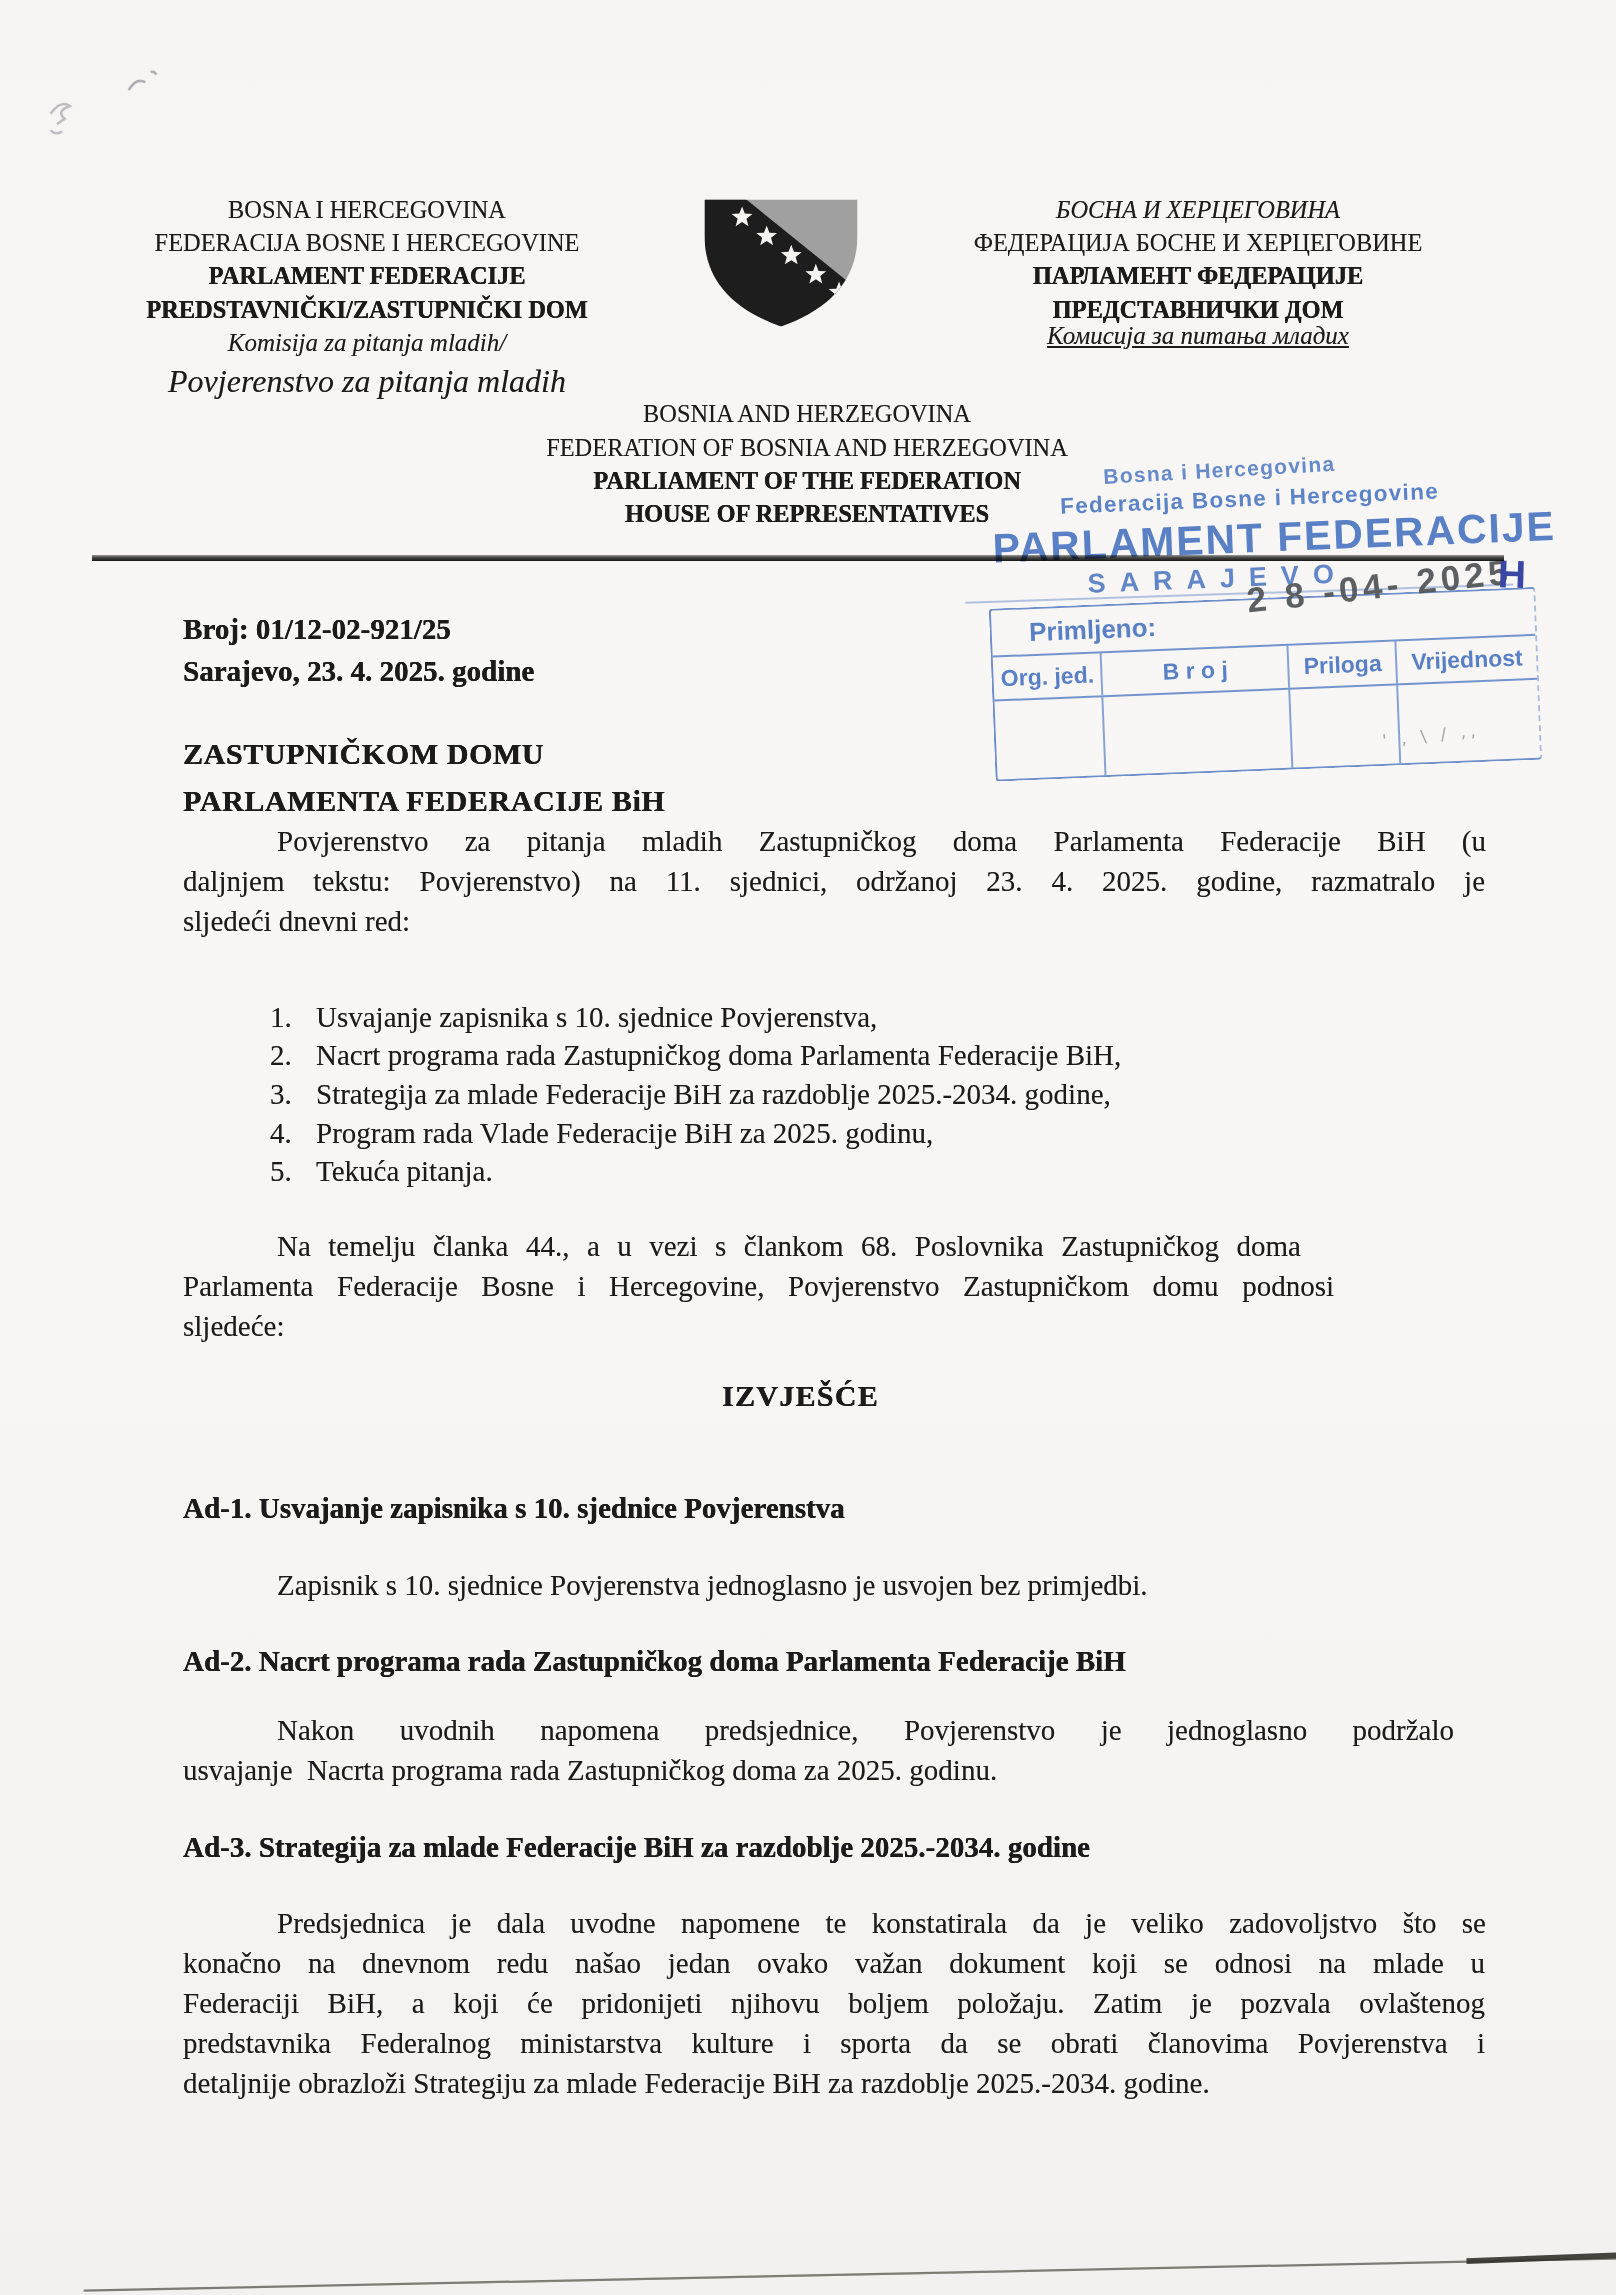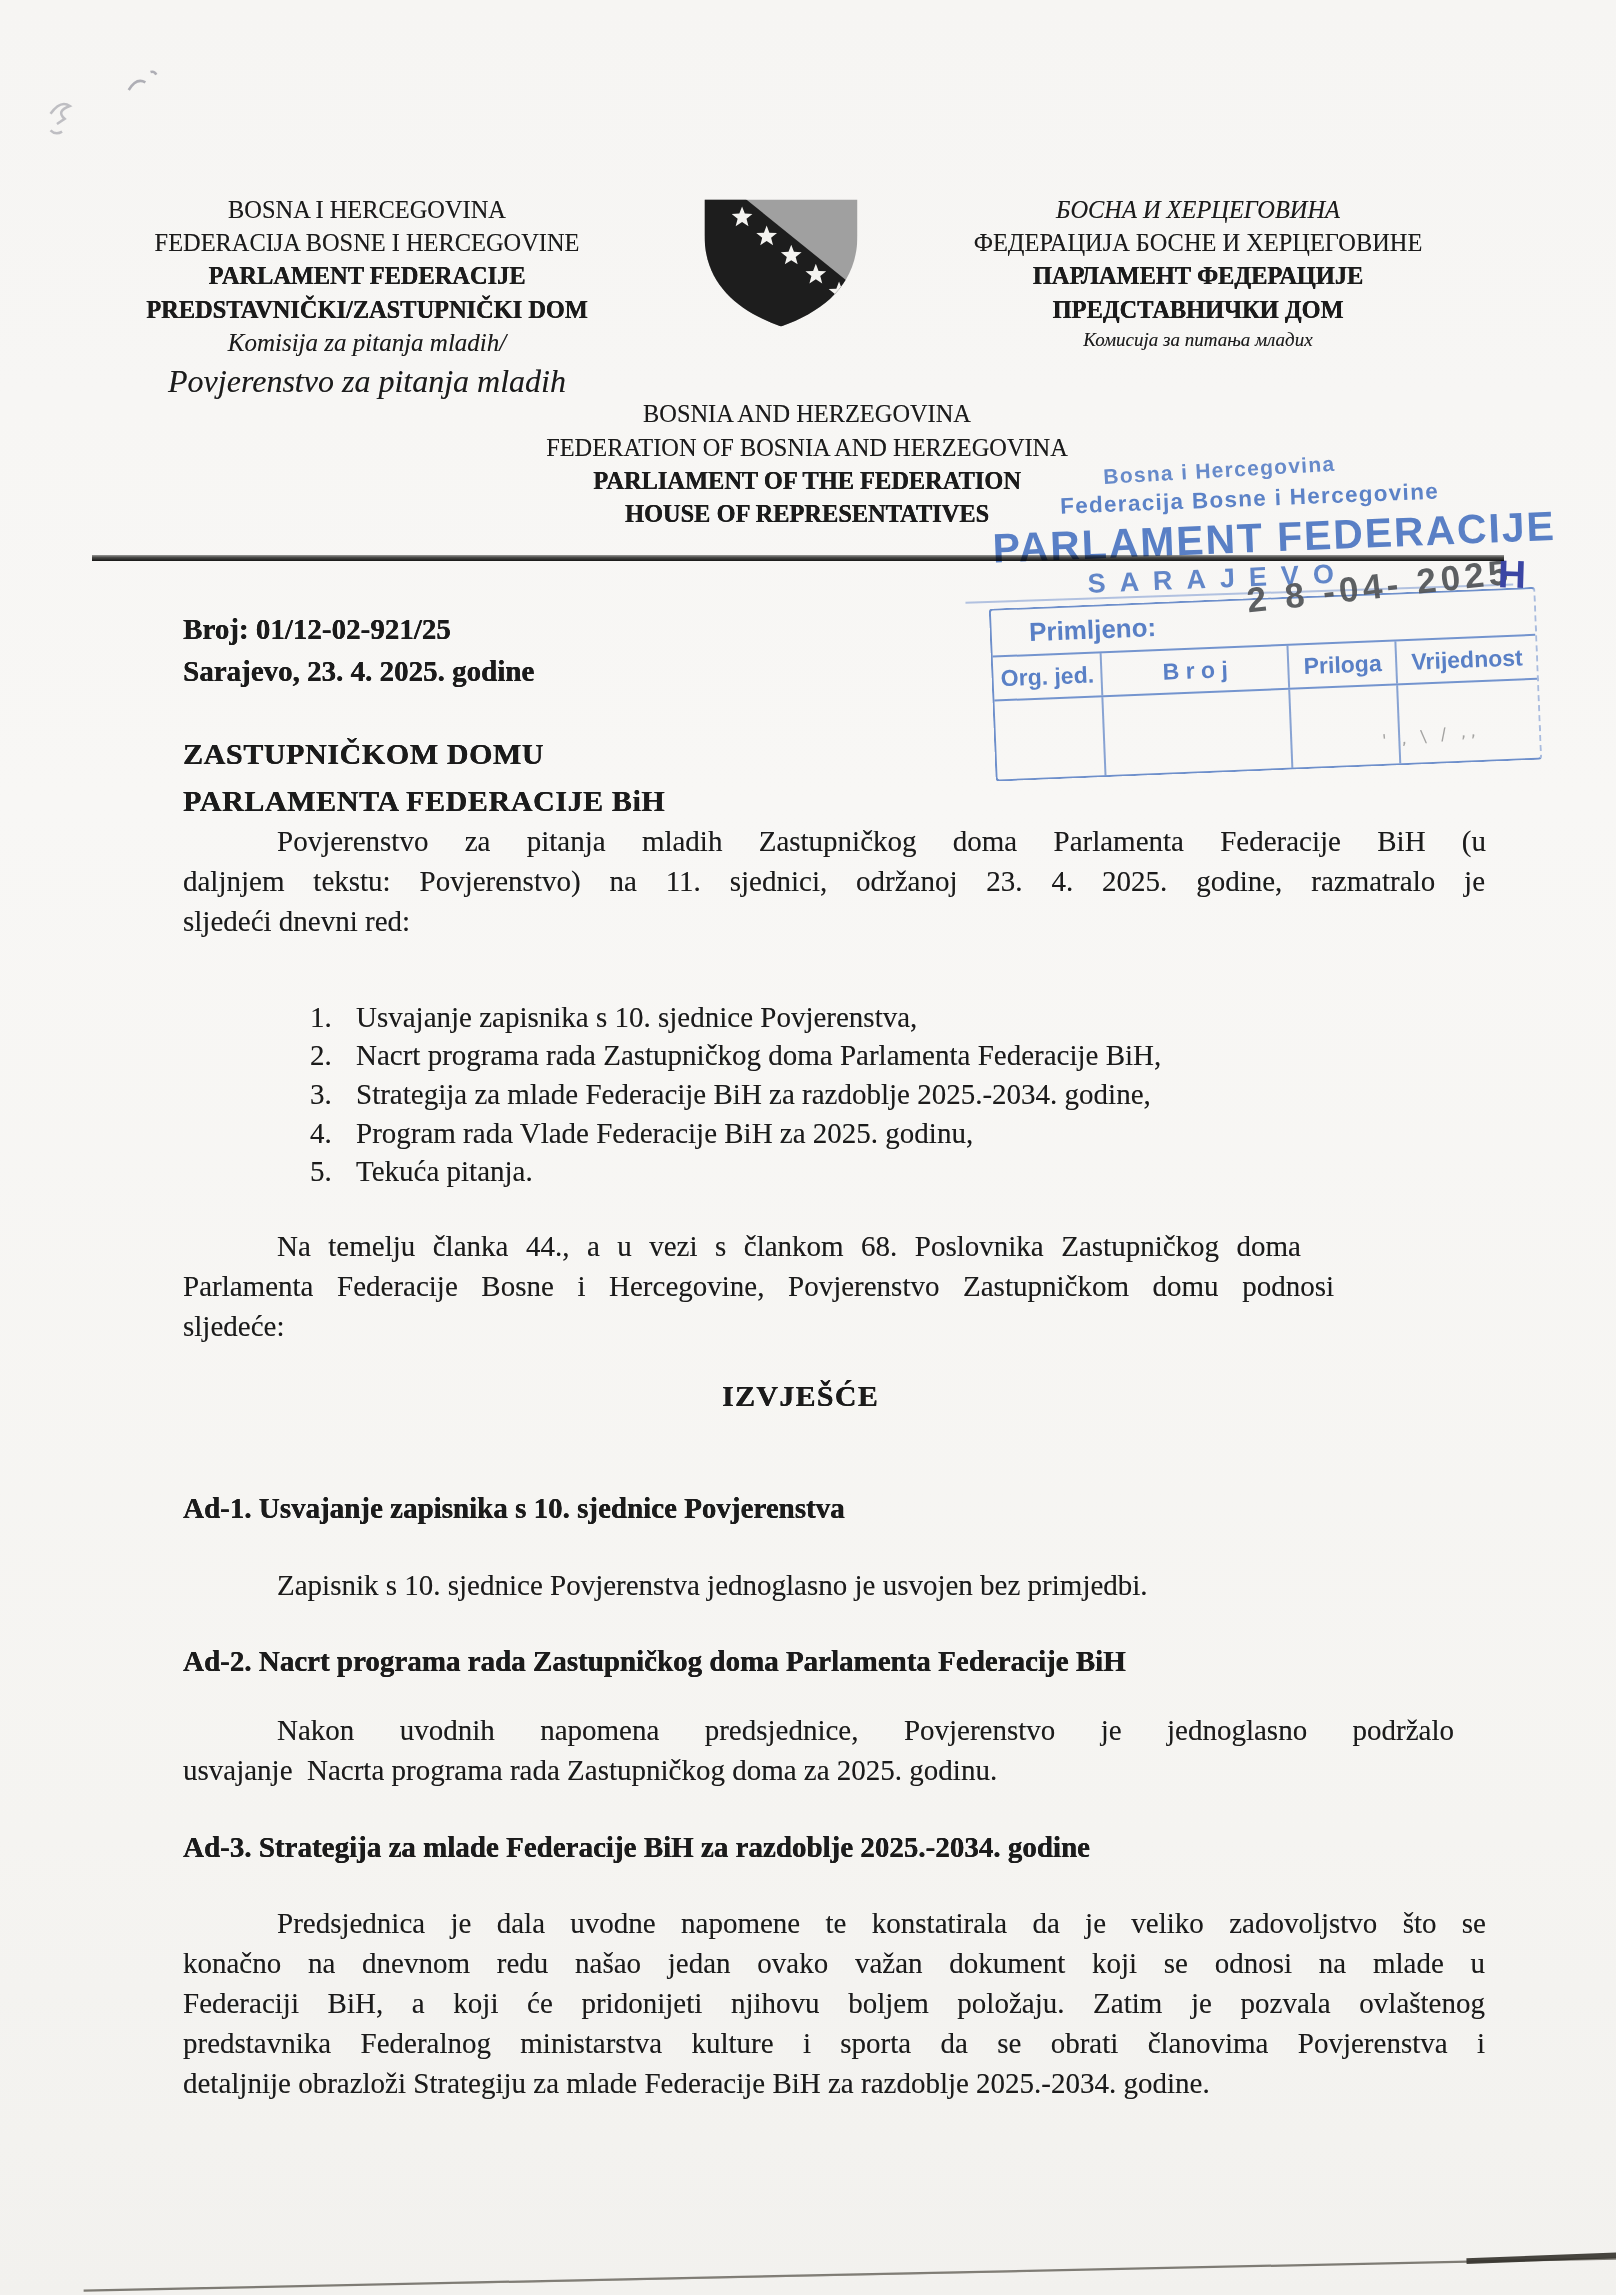--- a/index.html
+++ b/index.html
@@ -59,21 +59,21 @@
     position:absolute;left:534px;top:114px;
     font-size:39px;font-weight:700;
     color:var(--annotation-blue,#2e3aa6);transform:rotate(4deg);
   }
   .st-scratch{position:absolute;left:412px;top:284px;font-size:16.7px;letter-spacing:4.5px;
     color:#6f6f6f;transform:rotate(-4deg);opacity:.65;font-family:"DejaVu Sans",sans-serif;}
   
   .rule{position:absolute;left:92px;top:555px;width:1412px;height:5.8px;
     background:linear-gradient(180deg,#9a9a98 0%,#4a4a48 40%,#161616 100%);}
   
-  .agenda-row{position:absolute;left:270px;font-size:29px;white-space:pre;text-shadow:0 0 0.6px rgba(25,25,25,.45);margin-left:40px;}
+  .agenda-row{position:absolute;left:270px;font-size:29px;white-space:pre;text-shadow:0 0 0.6px rgba(25,25,25,.45);}
   .agenda-num{display:inline-block;width:46px;}
 </style>
 </head>
 <body>
 
 <div class="page">
 
   <svg style="position:absolute;left:39px;top:61px;" width="141" height="90" viewBox="0 0 220 140">
     <path d="M140 45 q12 -20 26 -12 m8 -16 q6 -2 9 4" fill="none" stroke="#90909a" stroke-width="4" opacity="0.7"></path>
     <path d="M18 82 q16 -22 30 -12 q-22 8 -8 20 l-12 8 m-10 10 q8 8 18 2" fill="none" stroke="#9a9aa2" stroke-width="4" opacity="0.6"></path>
@@ -86,21 +86,21 @@
     <div class="t hdr ctr b" style="left:367px;top:296px;">PREDSTAVNIČKI/ZASTUPNIČKI DOM</div>
     <div class="t ctr i" style="left:367px;top:329px;font-size:25px;">Komisija za pitanja mladih/</div>
     <div class="t ctr i" style="left:367px;top:363px;font-size:32px;">Povjerenstvo za pitanja mladih</div>
   </div>
 
   <div>
     <div class="t hdr ctr" style="left:1198px;top:196px;font-style:italic;">БОСНА И ХЕРЦЕГОВИНА</div>
     <div class="t hdr ctr" style="left:1198px;top:229px;">ФЕДЕРАЦИЈА БОСНЕ И ХЕРЦЕГОВИНЕ</div>
     <div class="t hdr ctr b" style="left:1198px;top:262px;">ПАРЛАМЕНТ ФЕДЕРАЦИЈЕ</div>
     <div class="t hdr ctr b" style="left:1198px;top:296px;">ПРЕДСТАВНИЧКИ ДОМ</div>
-    <div class="t ctr i" style="left:1198px;top:329px;font-size:19px;">Комисија за питања младих</div>
+    <div class="t ctr i" style="left:1198px;top:322px;font-size:25px;text-decoration:underline;">Комисија за питања младих</div>
   </div>
 
   <svg style="position:absolute;left:698px;top:190px;" width="166" height="140" viewBox="0 0 240 205">
     <defs>
       <clipPath id="shield">
         <path d="M8 14 H232 V66 C232 136 186 176 120 200 C54 176 8 136 8 66 Z"></path>
       </clipPath>
       <polygon id="star" points="0,-16 4,-5.5 15.2,-4.9 6.5,2.1 9.4,12.9 0,6.8 -9.4,12.9 -6.5,2.1 -15.2,-4.9 -4,-5.5" fill="#f4f3f0"></polygon>
     </defs>
     <g clip-path="url(#shield)">

